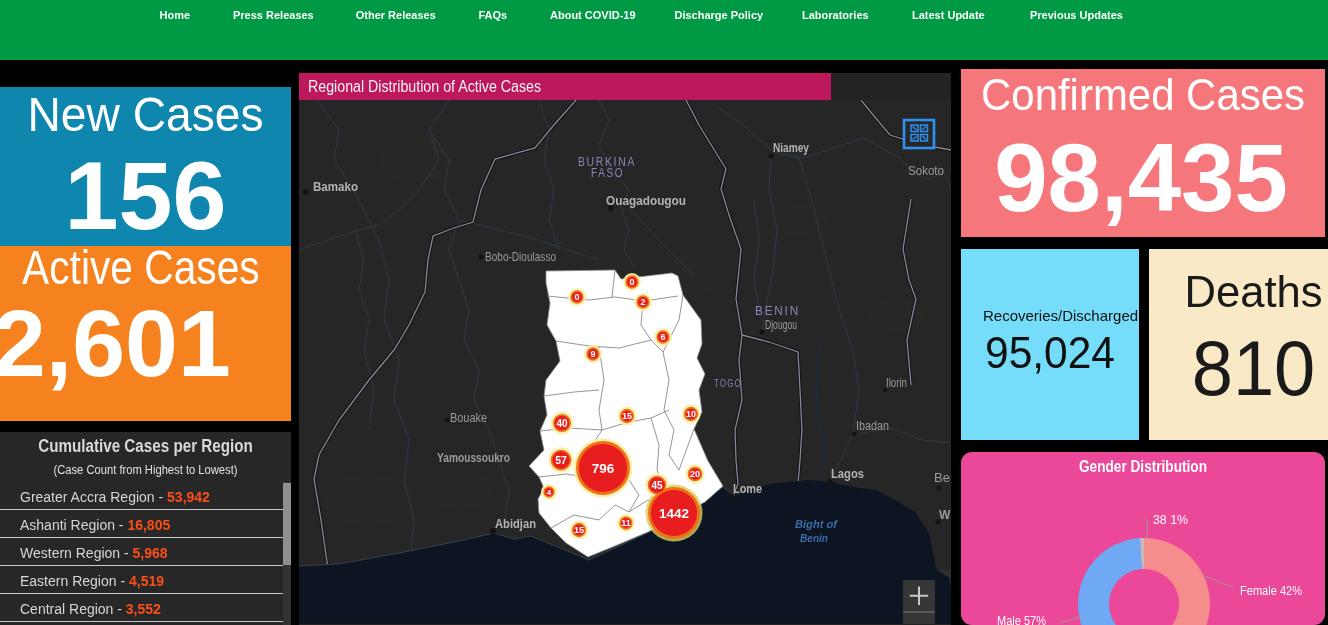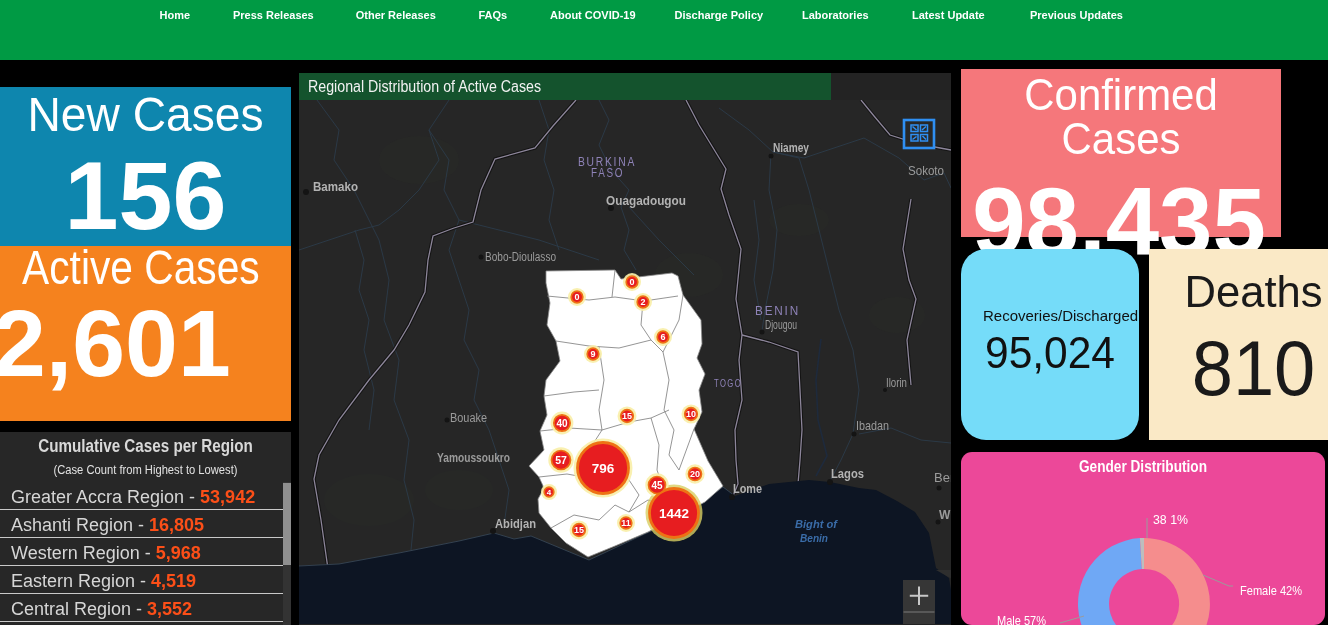--- a/index.html
+++ b/index.html
@@ -10,32 +10,32 @@
 #newcases{left:0;top:72px;width:291px;height:162px;background:#0e86ae;color:#fff;text-align:center;margin-top:15px;}
 #newcases .t{font-size:48px;line-height:48px;margin-top:3.5px;transform:scaleX(.962);}
 #newcases .n{font-size:97px;font-weight:bold;line-height:97px;margin-top:8px;}
 #activecases{left:0;top:246px;width:291px;height:175px;background:#f5821e;color:#fff;text-align:left;}
 #activecases .t{font-size:48px;line-height:48px;margin-top:-2px;transform:scaleX(.848);}
 #activecases .n{font-size:95px;font-weight:bold;line-height:95px;margin-top:4px;position:relative;left:-7px;}
 #cumul{left:0;top:432px;width:291px;height:193px;background:#272727;color:#ddd;}
 #cumul .h{font-size:18px;line-height:18px;font-weight:bold;text-align:center;margin-top:5px;color:#d8d8d8;transform:scaleX(.845);}
 #cumul .s{font-size:12.5px;line-height:12.5px;text-align:center;margin-top:8.9px;color:#e2e2e2;transform:scaleX(.895);}
 #cumul .rows{position:absolute;left:0;top:50px;width:283px;}
-#cumul .row{height:28px;line-height:30px;font-size:18px;color:#d6d6d6;padding-left:11px;border-bottom:1px solid #c9c9c9;white-space:nowrap;}
+#cumul .row{height:28px;line-height:30px;font-size:14px;color:#d6d6d6;padding-left:20px;border-bottom:1px solid #c9c9c9;white-space:nowrap;}
 #cumul .row b{color:#fc4f18;}
 #cumul .sb{position:absolute;right:0px;top:50px;width:8px;height:143px;background:#333;}
 #cumul .sbt{position:absolute;right:0px;top:51px;width:8px;height:82px;background:#8f8f8f;}
 #mappanel{left:299px;top:73px;width:652px;height:552px;background:#232323;}
-#maptitle{position:absolute;left:0;top:0;width:532px;height:27px;background:#14532d;color:#f2f2f2;font-size:15.8px;line-height:27px;}
+#maptitle{position:absolute;left:0;top:0;width:532px;height:27px;background:#be185d;color:#f2f2f2;font-size:15.8px;line-height:27px;}
 #maptitle span{display:inline-block;margin-left:9px;transform:scaleX(.9);transform-origin:0 0;}
 #mapsvg{position:absolute;left:0;top:27px;}
-#confirmed{left:961px;top:69px;width:320px;height:168px;background:#f5777b;color:#fff;text-align:center;}
+#confirmed{left:961px;top:69px;width:364px;height:168px;background:#f5777b;color:#fff;text-align:center;}
 #confirmed .t{font-size:44px;line-height:44px;margin-top:3.5px;transform:scaleX(.953);}
 #confirmed .n{font-size:96px;font-weight:bold;line-height:96px;margin-top:13px;position:relative;left:-2px;}
-#recov{left:961px;top:249px;width:178px;height:191px;background:#75dcf9;color:#111;overflow:hidden;border-radius:25px;}
+#recov{left:961px;top:249px;width:178px;height:191px;background:#75dcf9;color:#111;overflow:hidden;}
 #recov .t{font-size:15px;line-height:15px;margin-top:59px;margin-left:22px;white-space:nowrap;}
 #recov .n{font-size:44px;line-height:44px;margin-left:24px;margin-top:8px;transform:scaleX(.966);transform-origin:0 0;}
 #deaths{left:1149px;top:249px;width:209px;height:191px;background:#fae9c6;color:#1a1a1a;text-align:center;}
 #deaths .t{font-size:44px;line-height:44px;margin-top:21px;transform:scaleX(.99);}
 #deaths .n{font-size:78px;line-height:78px;margin-top:15px;transform:scaleX(.95);}
 #gender{left:961px;top:452px;width:364px;height:173px;background:#ec4899;color:#fff;border-radius:11px;}
 #gender .h{font-size:16.5px;line-height:16.5px;font-weight:bold;text-align:center;margin-top:6px;transform:scaleX(.826);}
 #gendersvg{position:absolute;left:0;top:0;}
 </style>
 </head>

